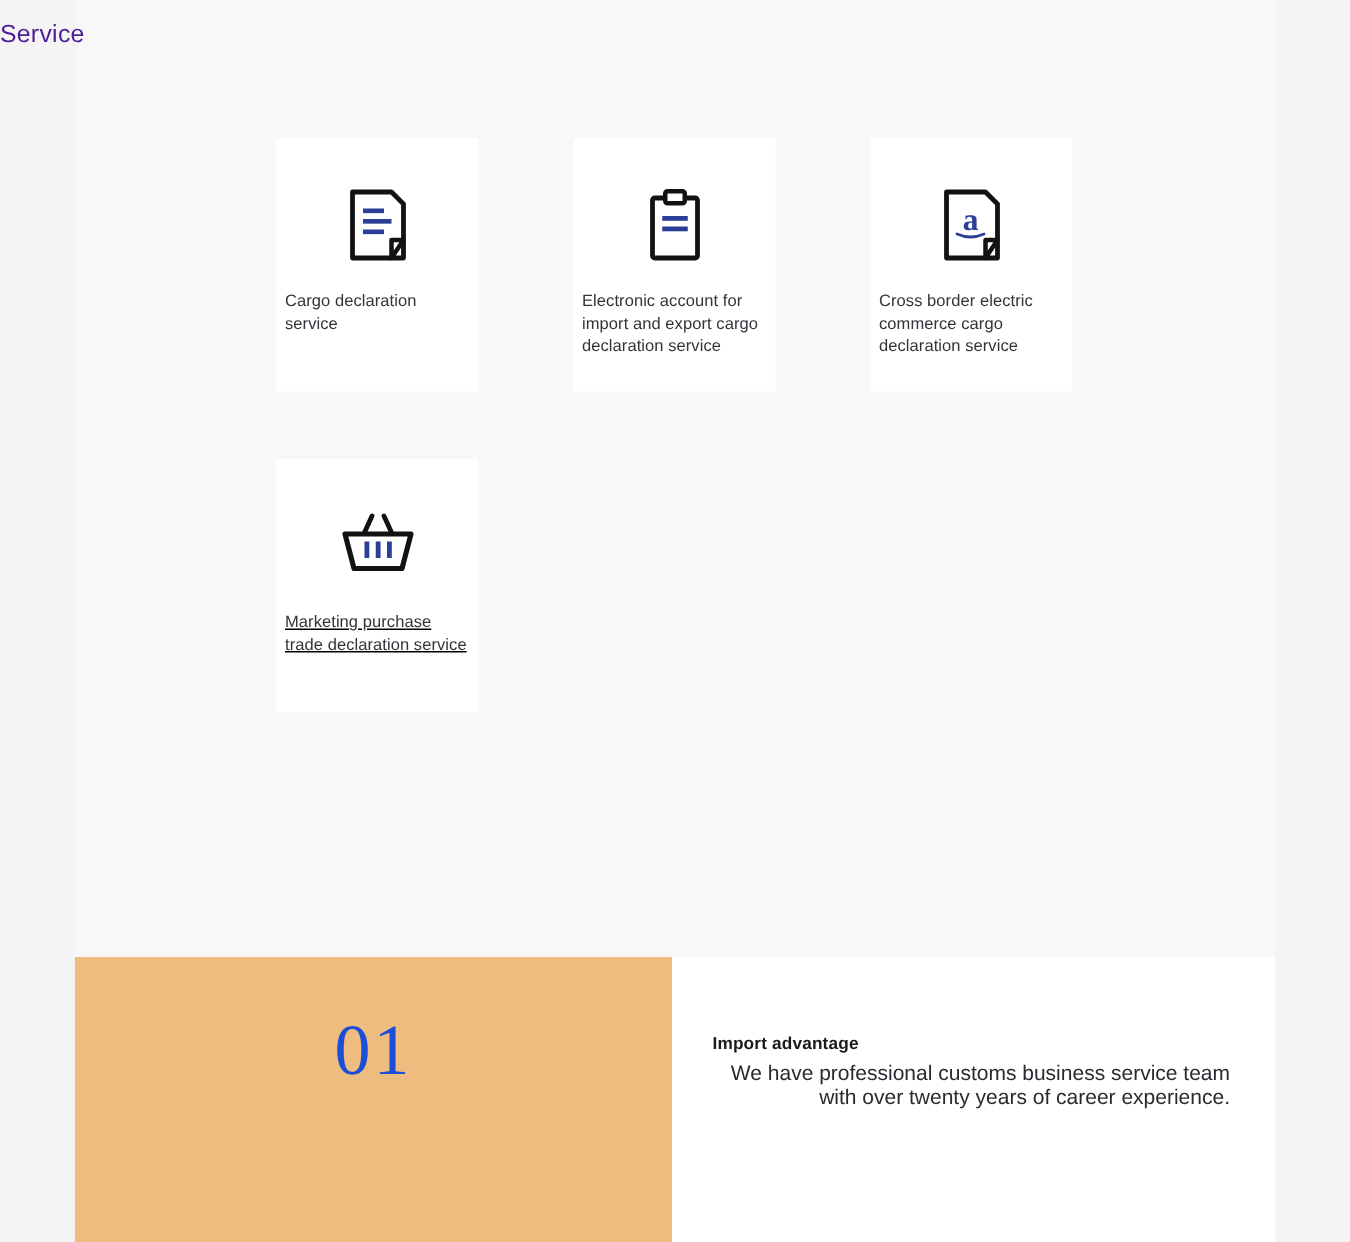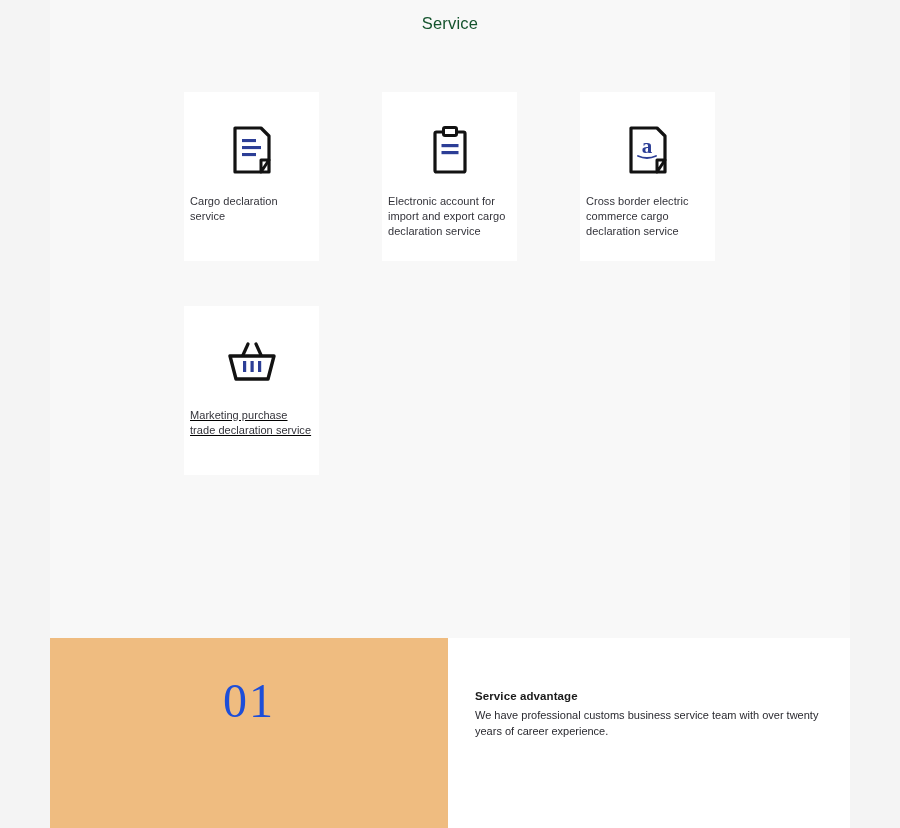--- a/index.html
+++ b/index.html
@@ -19,23 +19,23 @@
     position:absolute;
     left:50px; top:0;
     width:800px; height:828px;
     background:#f8f8f8;
   }
 
   
   .section-title {
     position:absolute;
     left:0; width:900px;
-    text-align:center;
+    text-align:left;
     font-size:16.5px;
-    color:#14532d;
+    color:#4c1d95;
     font-weight:400;
     letter-spacing:.2px;
   }
   #svc-title { top:14px; }
   #adv-title { top:557px; font-size:17.5px; }
 
   
   .cards {
     position:absolute;
     left:184px; top:92px;
@@ -95,24 +95,25 @@
     padding:52px 30px 0 27px;
   }
   .adv-heading {
     font-size:11.5px;
     font-weight:bold;
     color:#1a1a1a;
     margin-bottom:6px;
     letter-spacing:.1px;
   }
   .adv-body {
-    font-size:11px;
+    font-size:14px;
     line-height:15.5px;
     color:#2a2a30;
     max-width:350px;
+    text-align:right;
   }
   svg { display:block; }
 </style>
 </head>
 <body>
 
 <div class="page">
   <div class="content-col"></div>
 
   <div class="section-title" id="svc-title">Service</div>
@@ -178,17 +179,17 @@
 
     </div>
   </div>
 
 
   <div class="adv-wrap">
     <div class="adv-num-box">
       <div class="adv-num">01</div>
     </div>
     <div class="adv-text">
-      <div class="adv-heading">Service advantage</div>
+      <div class="adv-heading">Import advantage</div>
       <div class="adv-body">We have professional customs business service team with over twenty years of career experience.</div>
     </div>
   </div>
 </div>
 
 </body></html>

